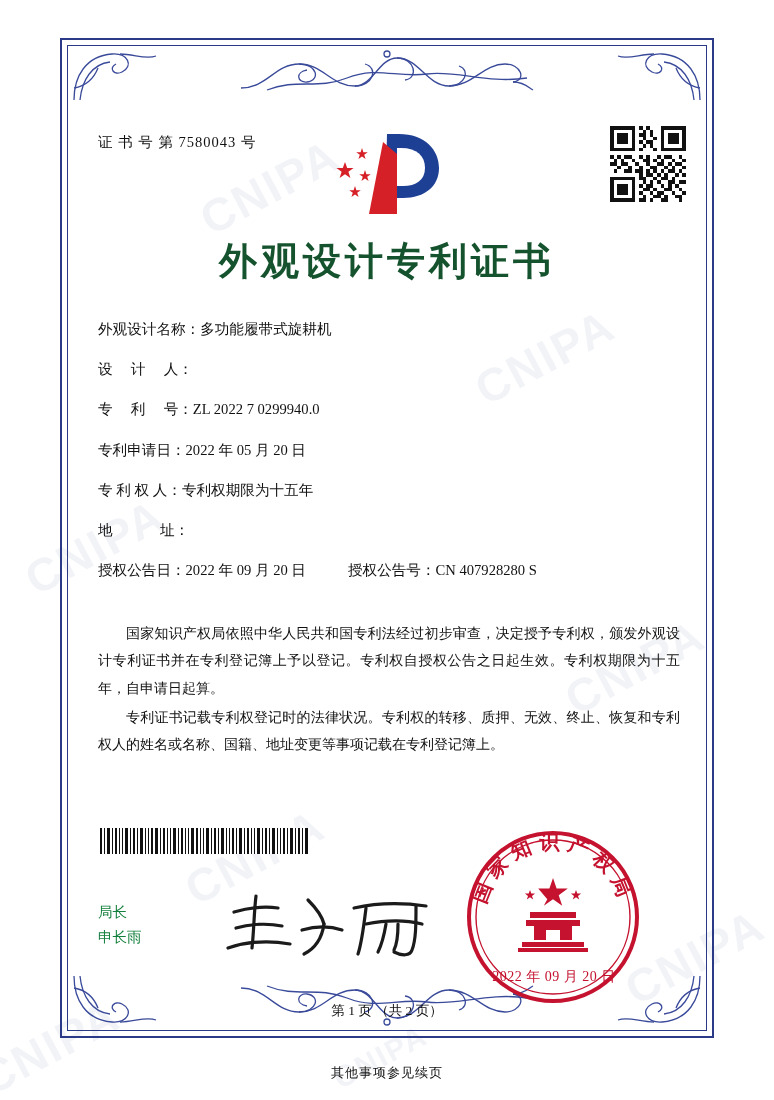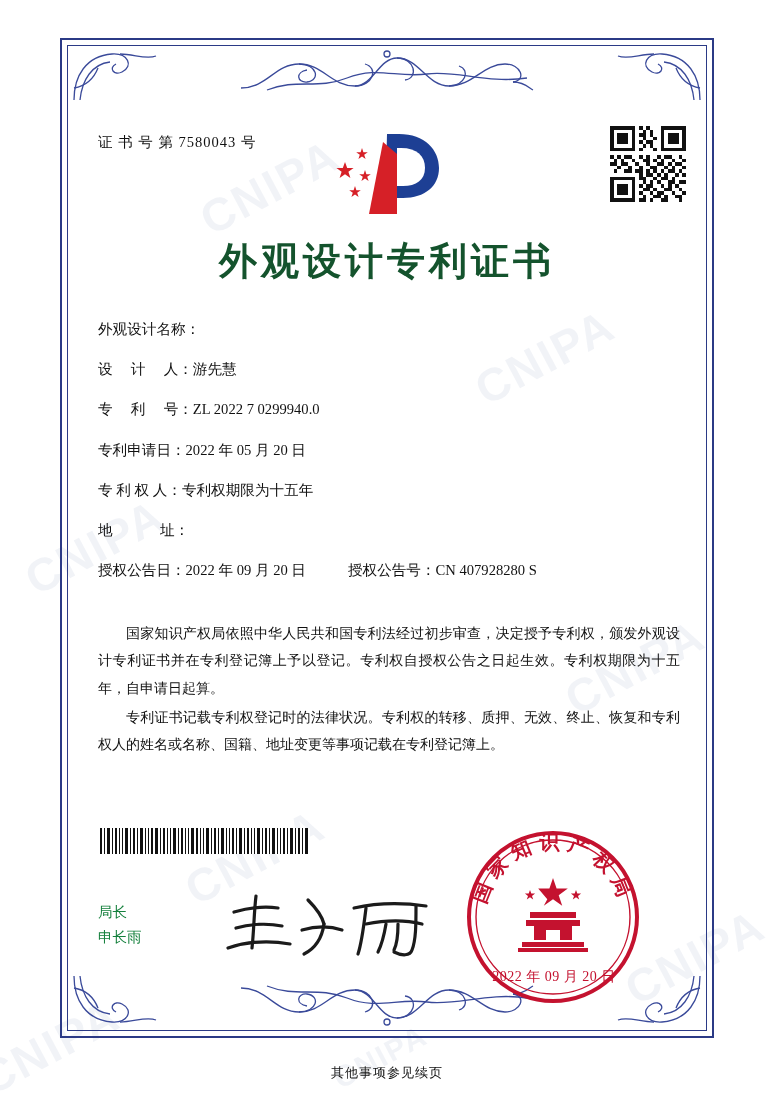--- a/index.html
+++ b/index.html
@@ -466,24 +466,24 @@
           <polygon points="38,58 39.4,62.2 43.8,62.2 40.2,64.8 41.6,69 38,66.4 34.4,69 35.8,64.8 32.2,62.2 36.6,62.2"></polygon>
         </g>
       </svg>
     </div>
 
     <div class="doc-title">外观设计专利证书</div>
 
     <div class="fields">
       <div class="field-row">
         <span class="field-label">外观设计名称：</span>
+        <span class="field-value">多功能履带式旋耕机</span>
       </div>
       <div class="field-row">
         <span class="field-label">设　 计　 人：</span>
-        <span class="field-value">游先慧</span>
       </div>
       <div class="field-row">
         <span class="field-label">专　 利　 号：</span>
         <span class="field-value">ZL 2022 7 0299940.0</span>
       </div>
       <div class="field-row">
         <span class="field-label">专利申请日：</span>
         <span class="field-value">2022 年 05 月 20 日</span>
       </div>
       <div class="field-row">
@@ -615,17 +615,18 @@
           <path id="arcTop" d="M 21 89 A 68 68 0 0 1 157 89"></path>
         </defs>
         <text font-family="'Liberation Serif', serif" font-size="20" font-weight="bold" fill="#c4122f" letter-spacing="7">
           <textPath href="#arcTop" startOffset="50%" text-anchor="middle">国家知识产权局</textPath>
         </text>
       </svg>
     </div>
 
     <div class="seal-date">2022 年 09 月 20 日</div>
 
+    <div class="page-num">第 1 页 （共 2 页）</div>
 
   </div>
 </div>
 
 <div class="footer-note">其他事项参见续页</div>
 
 </body></html>

